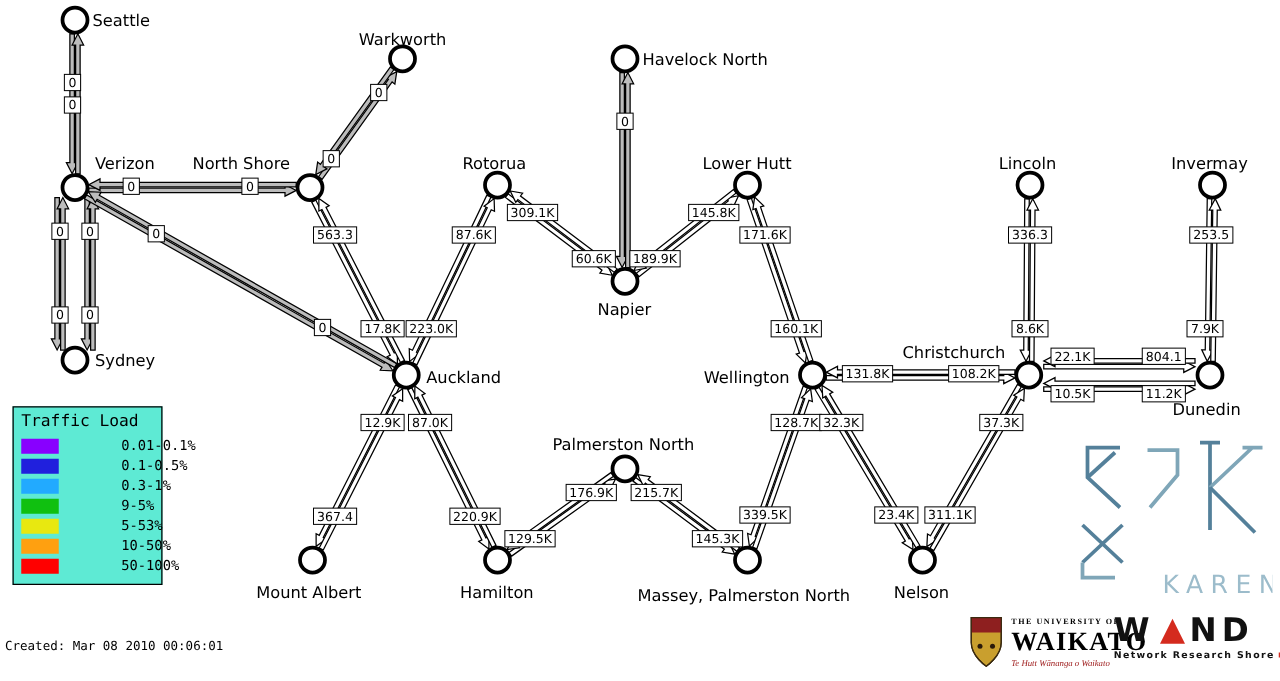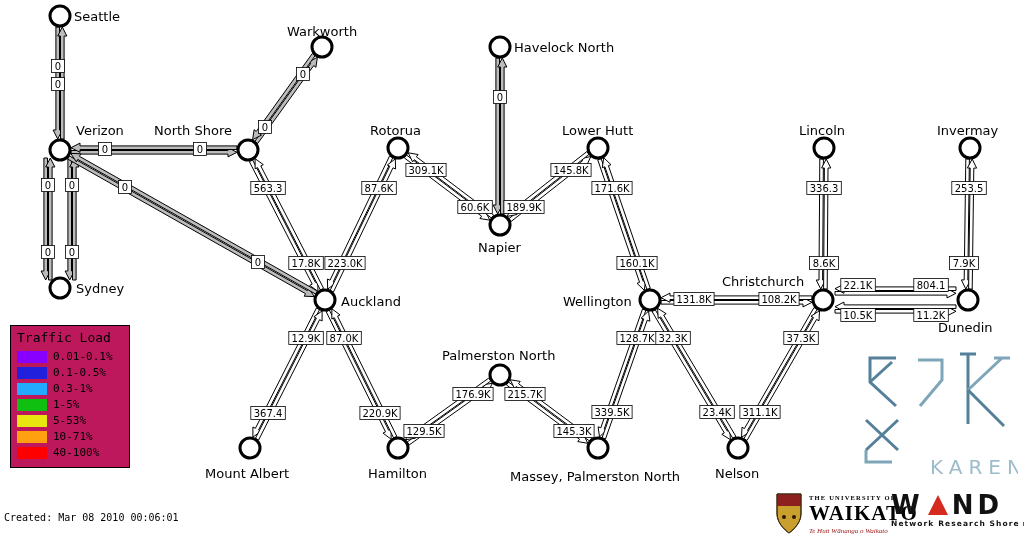--- a/index.html
+++ b/index.html
@@ -7,25 +7,25 @@
     width:1024px;height:545px;position:relative;overflow:hidden;
     background:#ffffff;font-family:"DejaVu Sans",sans-serif;
   }
   #map-svg{position:absolute;left:0;top:0;}
   .nlabel{font-size:13px;fill:#000;}
   .llabel{font-size:10px;fill:#000;}
 
   
   #legend{
     position:absolute;left:10px;top:325px;width:120px;
-    background:#be185d;border:1px solid #000;box-sizing:border-box;
+    background:#5eead4;border:1px solid #000;box-sizing:border-box;
     padding:3px 2px 5px 4px;
   }
   .legend-title{font:13px "DejaVu Sans Mono",monospace;margin:1px 0 5px 2px;}
-  .legend-row{display:flex;align-items:center;margin:0 0 3px 2px;height:13px;}
+  .legend-row{display:flex;align-items:center;margin:0 0 3px 2px;height:13px;gap:44px;}
   .legend-swatch{width:30px;height:12px;margin-right:6px;flex:0 0 auto;}
   .legend-label{font:11px "DejaVu Sans Mono",monospace;white-space:nowrap;}
 
   #created{position:absolute;left:4px;top:512px;font:10px "DejaVu Sans Mono",monospace;color:#000;}
 
   
   #karen-logo{position:absolute;left:856px;top:350px;width:162px;height:134px;}
   .karen-word{font-family:"DejaVu Sans",sans-serif;font-size:20px;letter-spacing:6px;fill:#9cbccb;}
 
   
@@ -426,33 +426,33 @@
       <div class="legend-row">
         <span class="legend-swatch" style="background: rgb(32, 32, 221);"></span>
         <span class="legend-label">0.1-0.5%</span>
       </div>
       <div class="legend-row">
         <span class="legend-swatch" style="background: rgb(34, 170, 255);"></span>
         <span class="legend-label">0.3-1%</span>
       </div>
       <div class="legend-row">
         <span class="legend-swatch" style="background: rgb(16, 192, 16);"></span>
-        <span class="legend-label">1-5%</span>
+        <span class="legend-label">9-5%</span>
       </div>
       <div class="legend-row">
         <span class="legend-swatch" style="background: rgb(232, 232, 16);"></span>
         <span class="legend-label">5-53%</span>
       </div>
       <div class="legend-row">
         <span class="legend-swatch" style="background: rgb(255, 160, 16);"></span>
-        <span class="legend-label">10-71%</span>
+        <span class="legend-label">10-50%</span>
       </div>
       <div class="legend-row">
         <span class="legend-swatch" style="background: rgb(255, 0, 0);"></span>
-        <span class="legend-label">40-100%</span>
+        <span class="legend-label">50-100%</span>
       </div>
     </div>
 </div>
 
 <div id="created">Created: Mar 08 2010 00:06:01</div>
 
 <div id="karen-logo">
   <svg width="162" height="134" viewBox="0 0 162 134">
     <g fill="none" stroke="#54809a" stroke-width="3">
       <path d="M40 8 H14 V32 L40 56"></path>

